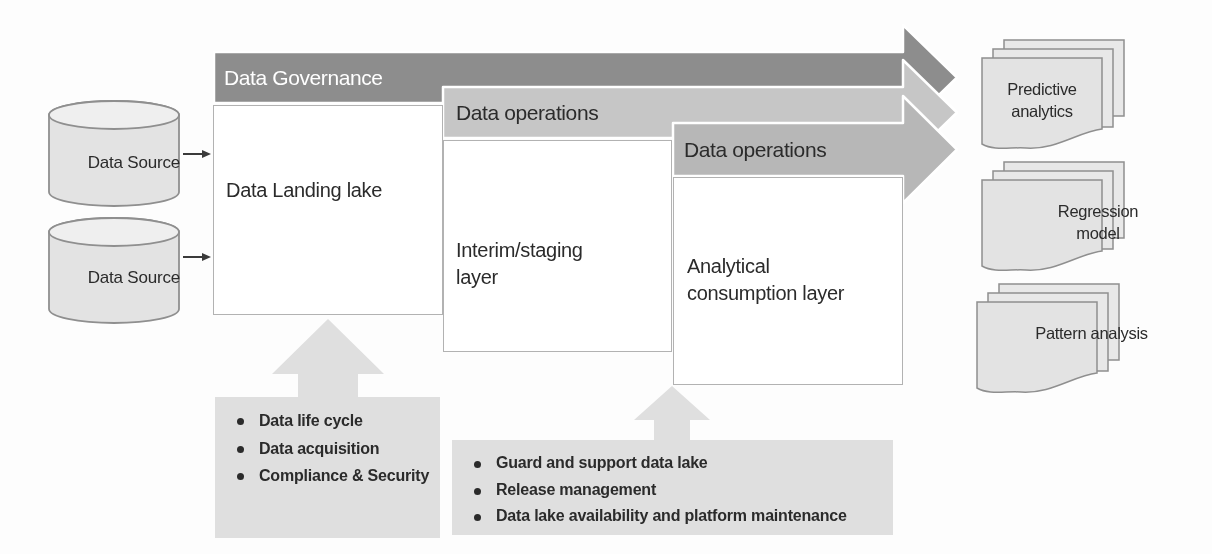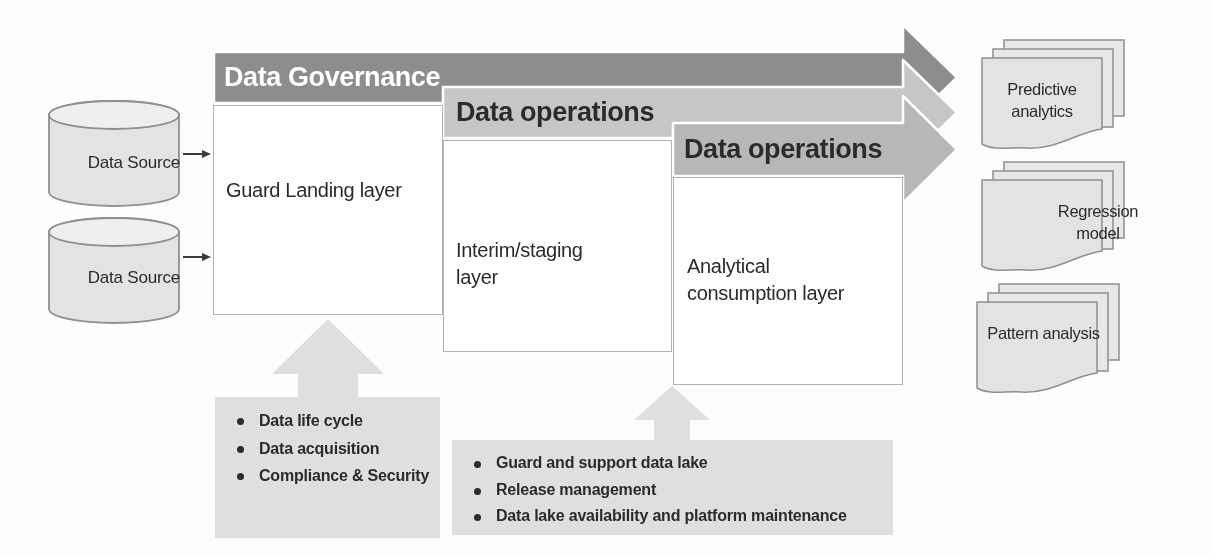--- a/index.html
+++ b/index.html
@@ -5,21 +5,21 @@
   html,body { margin:0; padding:0; background:#ffffff; }
   .canvas {
     position:relative; width:1212px; height:554px;
     background:#fdfdfd; overflow:hidden;
     font-family:"Liberation Sans", sans-serif;
     color:#2b2b2b;
   }
   .abs { position:absolute; }
   .bglayer { left:0; top:0; width:1212px; height:554px; }
   .banner-label {
-    font-weight:bold; font-size:27px; letter-spacing:-0.4px; white-space:nowrap;
+    font-weight:normal; font-size:21px; letter-spacing:-0.4px; white-space:nowrap;
   }
   .banner-label.light { color:#ffffff; }
   .layer-box { background:#ffffff; border:1.5px solid #b2b2b2; box-sizing:border-box; }
   .layer-label { font-size:20px; line-height:27px; letter-spacing:-0.3px; }
   .callout { background:#dfdfdf; box-sizing:border-box; }
   .callout ul { margin:0; padding:10px 0 0 20px; list-style:none; }
   .callout li {
     position:relative; padding-left:24px; font-weight:bold; font-size:16px;
     letter-spacing:-0.2px; line-height:27.5px; white-space:nowrap;
   }
@@ -90,21 +90,21 @@
       <rect x="11" y="9" width="120" height="78" fill="#e8e8e8" stroke="#8f8f8f" stroke-width="1.5"></rect>
       <path d="M0,18 H120 V89 C96,92 74,110 44,108 C28,107 12,111 0,104 Z" fill="#e3e3e3" stroke="#8f8f8f" stroke-width="1.5"></path>
     </g>
   </svg>
 
   <div class="abs banner-label light" style="left:224px; top:52px; height:51px; line-height:51px;">Data Governance</div>
   <div class="abs banner-label" style="left:456px; top:87px; height:51px; line-height:51px;">Data operations</div>
   <div class="abs banner-label" style="left:684px; top:123px; height:53px; line-height:53px;">Data operations</div>
 
   <div class="abs layer-box" style="left:213px; top:105px; width:230px; height:210px;">
-    <div class="abs layer-label" style="left:12px; top:71px; width:205px;">Guard Landing layer</div>
+    <div class="abs layer-label" style="left:12px; top:71px; width:205px;">Data Landing lake</div>
   </div>
   <div class="abs layer-box" style="left:443px; top:140px; width:229px; height:212px;">
     <div class="abs layer-label" style="left:12px; top:76px; width:150px;margin-top:20px;">Interim/staging layer</div>
   </div>
   <div class="abs layer-box" style="left:673px; top:177px; width:230px; height:208px;">
     <div class="abs layer-label" style="left:13px; top:75px; width:165px;">Analytical consumption layer</div>
   </div>
 
   <div class="abs cyl-label" style="left:48px; top:153px; width:132px;">Data Source</div>
   <div class="abs cyl-label" style="left:48px; top:268px; width:132px;">Data Source</div>
@@ -119,15 +119,15 @@
   <div class="abs doc-label" style="left:982px; top:78px; width:120px;">Predictive analytics</div>
 
   <div class="abs callout ops" style="left:452px; top:440px; width:441px; height:95px;">
     <ul>
       <li>Guard and support data lake</li>
       <li>Release management</li>
       <li>Data lake availability and platform maintenance</li>
     </ul>
   </div>
   <div class="abs doc-label" style="left:1038px; top:200px; width:120px;">Regression model</div>
-  <div class="abs doc-label" style="left:977px; top:322px; width:133px;">Pattern analysis</div>
+  <div class="abs doc-label" style="left:977px; top:322px; width:133px;padding-left:48px;">Pattern analysis</div>
 
 </div>
 
 </body></html>

